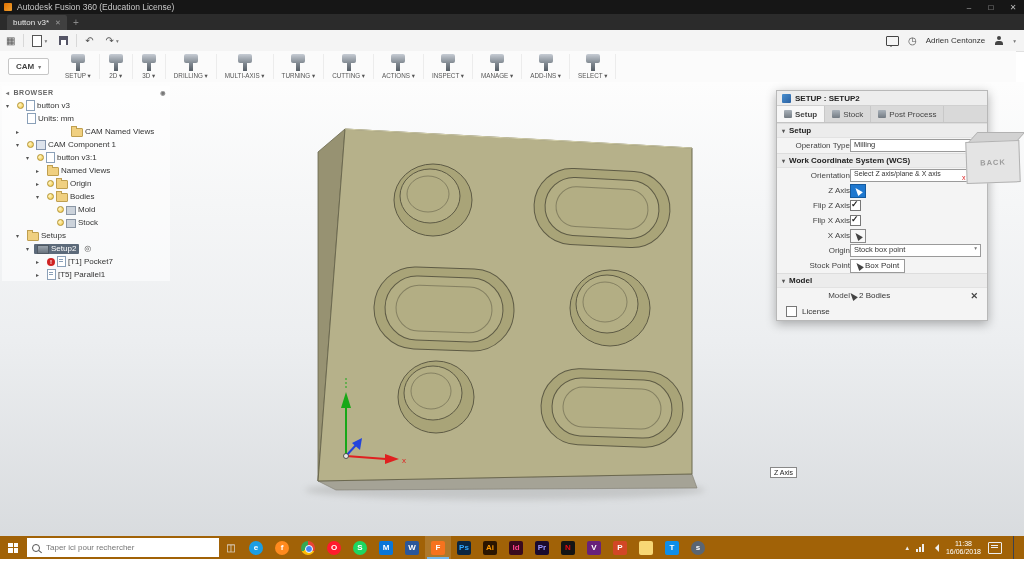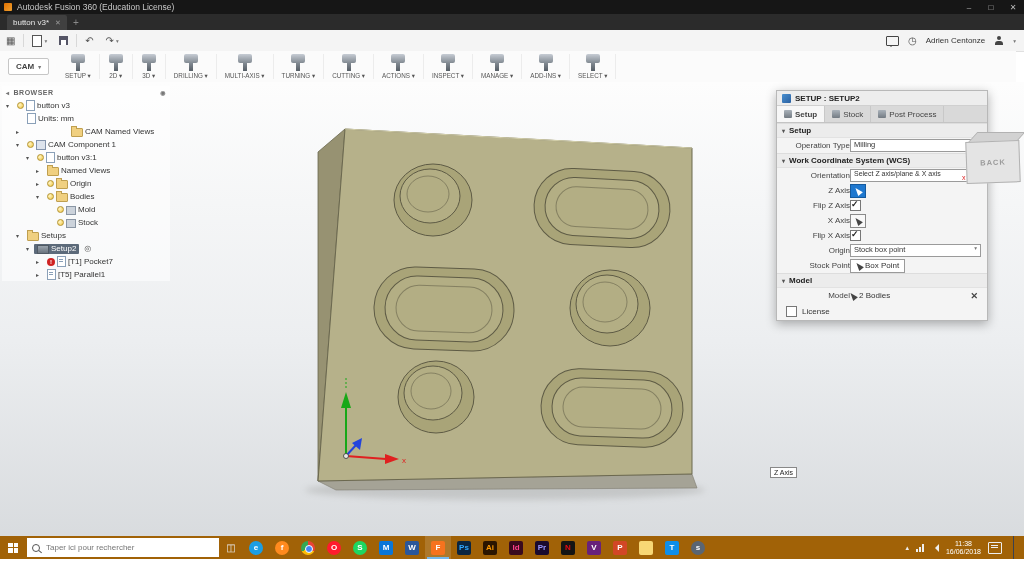--- a/index.html
+++ b/index.html
@@ -458,28 +458,28 @@
           <span class="dlbl">Z Axis</span>
           <span class="selbtn active">
               <span class="cursor"></span>
             </span>
         </div>
         <div class="drow">
           <span class="dlbl">Flip Z Axis</span>
           <span class="checkbox checked"></span>
         </div>
         <div class="drow">
+          <span class="dlbl">Flip X Axis</span>
+          <span class="checkbox checked"></span>
+        </div>
+        <div class="drow">
           <span class="dlbl">X Axis</span>
           <span class="selbtn">
               <span class="cursor dark"></span>
             </span>
-        </div>
-        <div class="drow">
-          <span class="dlbl">Flip X Axis</span>
-          <span class="checkbox checked"></span>
         </div>
         <div class="drow">
           <span class="dlbl">Origin</span>
           <span class="ddrop">
               <span>Stock box point</span>
               <span class="dd">▾</span>
             </span>
         </div>
         <div class="drow">
           <span class="dlbl">Stock Point</span>

